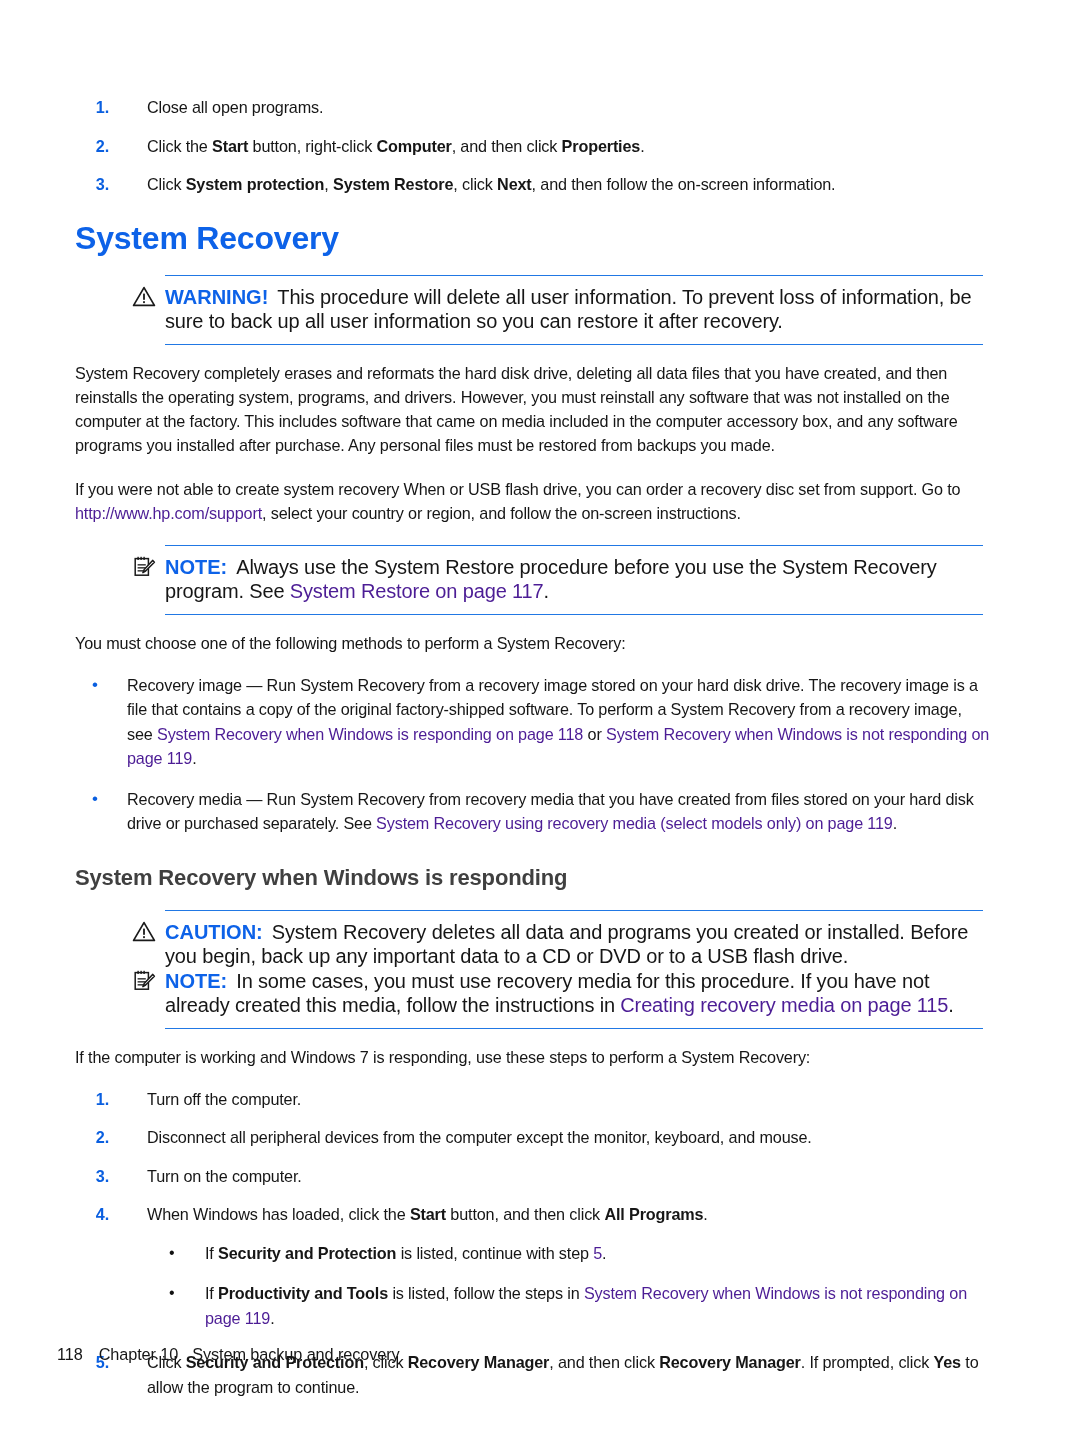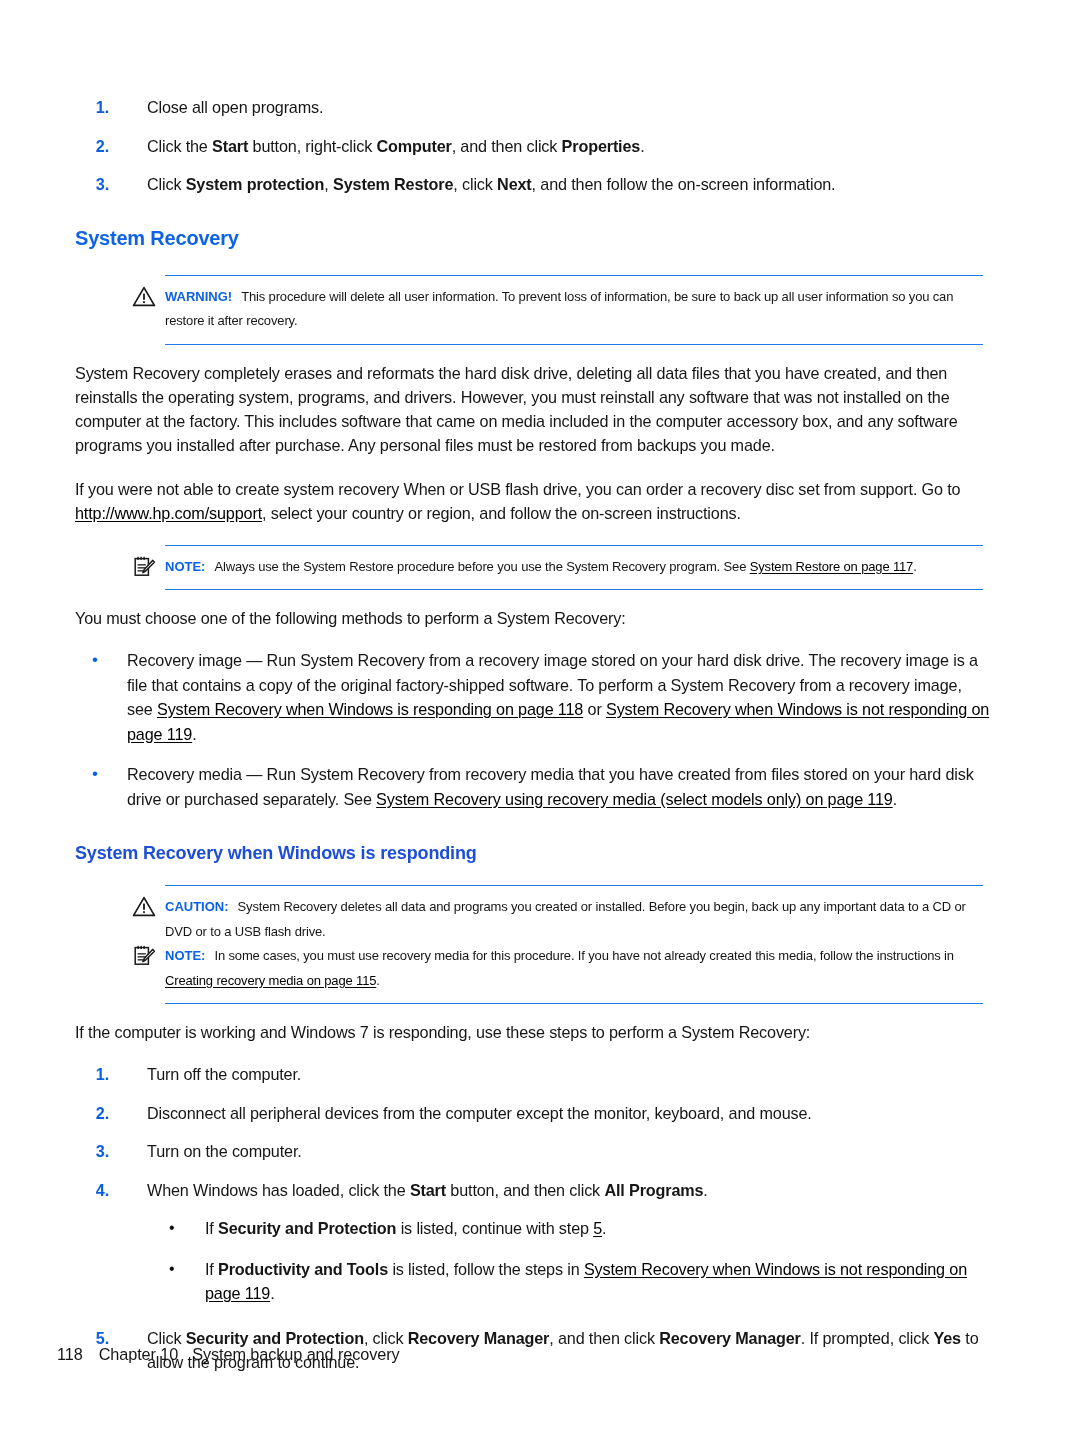--- a/index.html
+++ b/index.html
@@ -96,51 +96,51 @@
     left: 22px;
     top: 0;
     color: #111;
     font-size: 16px;
     line-height: 24.5px;
   }
 
   
   h1.sect {
     margin: 26px 0 22px 0;
-    font-size: 20px;
+    font-size: 32px;
     line-height: 30px;
     font-weight: bold;
     color: #0d62e8;
     letter-spacing: -0.2px;
   }
   h2.subsect {
     margin: 30px 0 20px 0;
     padding-left: 0px;
-    font-size: 18px;
+    font-size: 22px;
     line-height: 24px;
     font-weight: bold;
-    color: #1d4ed8;
+    color: #404040;
     letter-spacing: -0.15px;
   }
 
   
   .admon-block {
     position: relative;
     margin: 14px 0 16px 0;
     padding-left: 90px;
   }
   .admon-inner {
     border-top: 1.6px solid #2178e4;
     border-bottom: 1.6px solid #2178e4;
     padding: 9px 0 10px 0;
     width: 818px;
   }
   .admon {
     position: relative;
-    font-size: 13px;
+    font-size: 20px;
     line-height: 24.5px;
     color: #161616;
     letter-spacing: -0.15px;
   }
   .admon + .admon { }
   .admon .icon {
     position: absolute;
     left: -33px;
     top: 1px;
     width: 24px;
@@ -148,22 +148,21 @@
   }
   .admon .kw {
     color: #0d62e8;
     font-weight: bold;
     letter-spacing: 0px;
   }
   .admon .kw-gap { display: inline-block; width: 9px; }
 
   
   a.xref, .xref {
-    color: #000000;
-    text-decoration: underline;
+    color: #4c1d95;
     text-underline-offset: 1.5px;
   }
 
   
   .footer {
     position: absolute;
     left: 57px;
     top: 1345px;
     font-size: 16.3px;
     color: #161616;

